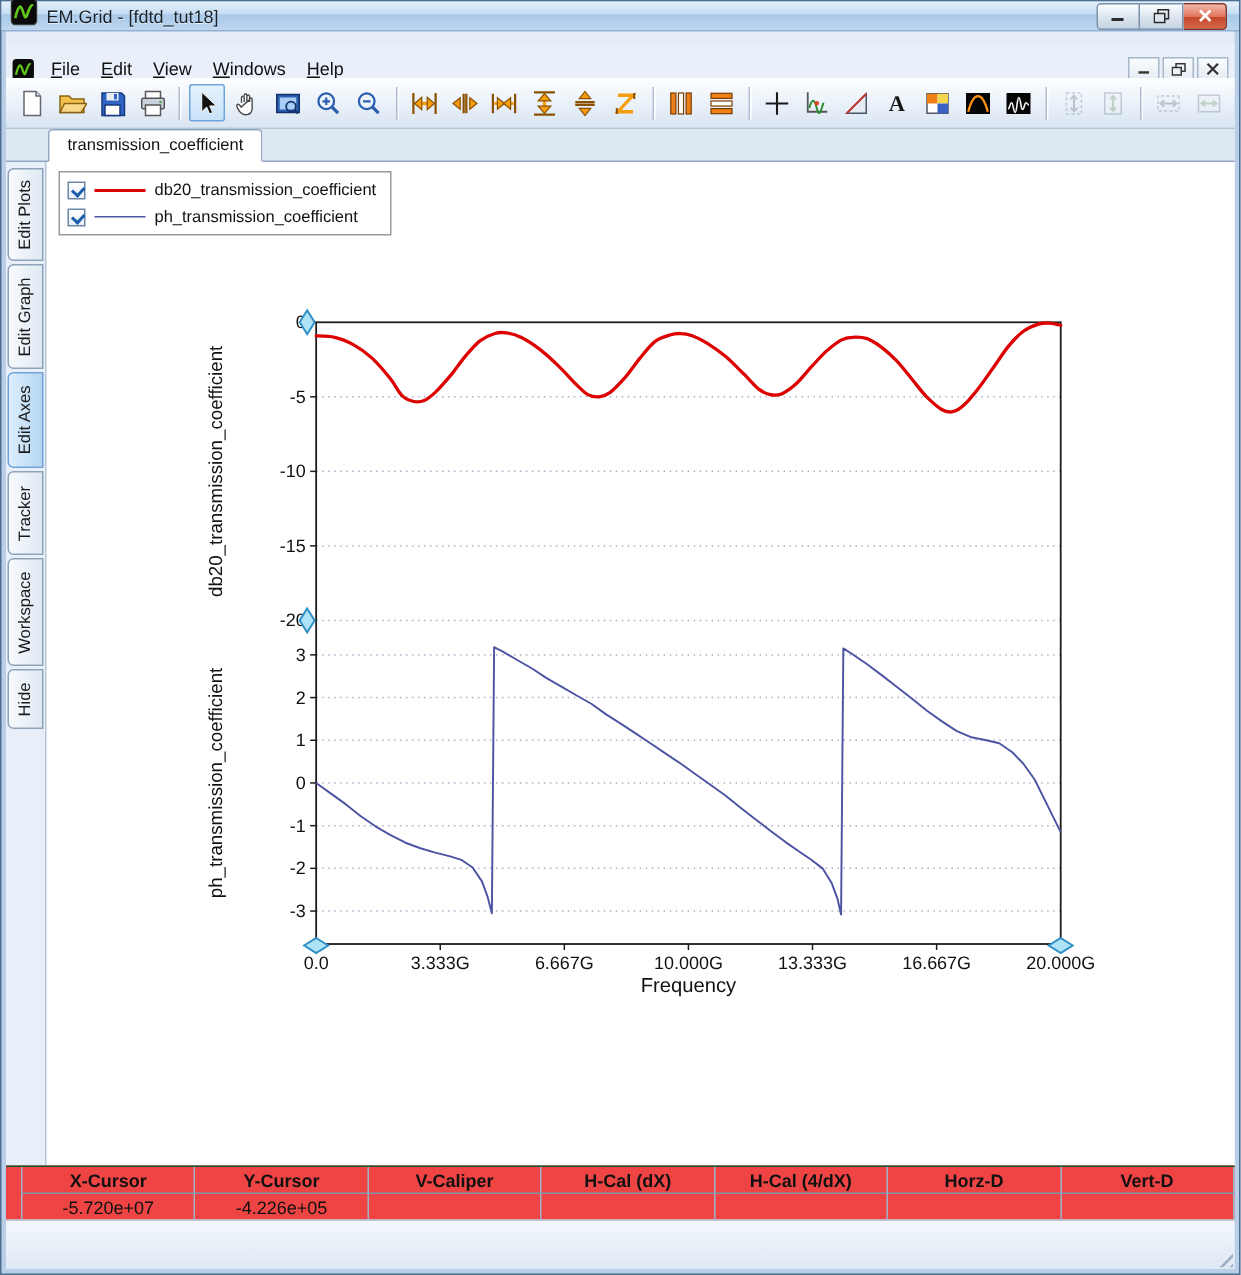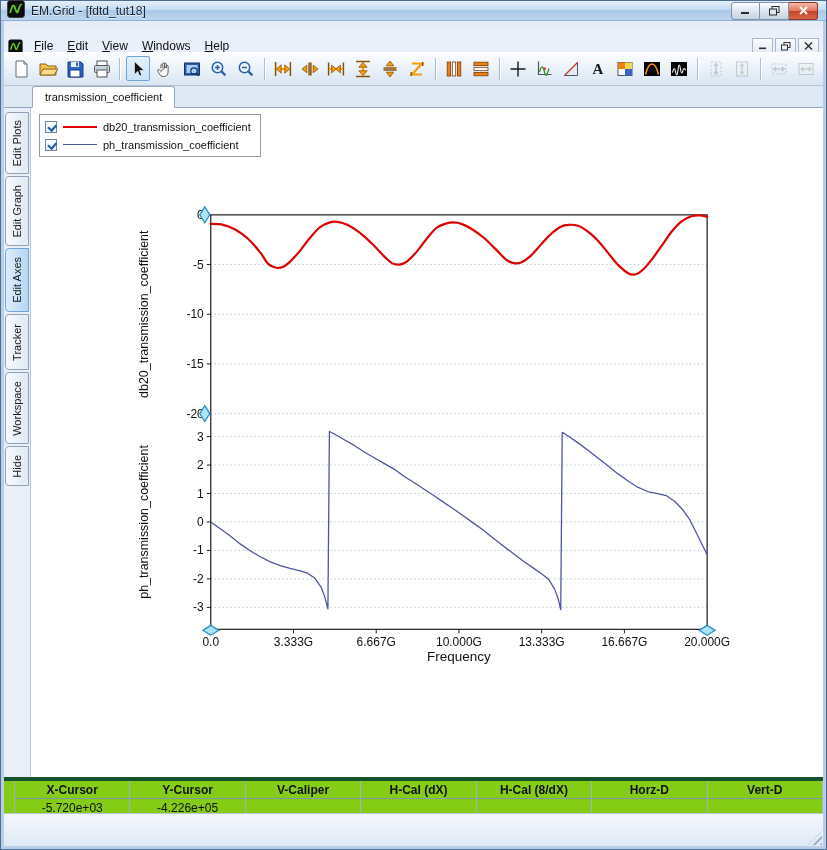--- a/index.html
+++ b/index.html
@@ -51,21 +51,21 @@
   
   .legend{position:absolute;left:8px;top:6px;background:#fff;border:1px solid #9a9a9a;padding:4px 9px 4px 5px;
     display:flex;flex-direction:column;gap:3px;}
   .lrow{display:flex;align-items:center;gap:6px;height:15px;}
   .cb{width:12px;height:12px;border:1px solid #6a87a8;background:linear-gradient(#fff,#e9eff5);position:relative;flex:none;}
   .cb::after{content:"";position:absolute;left:2px;top:2.5px;width:6px;height:3.5px;
     border-left:2px solid #1a5dab;border-bottom:2px solid #1a5dab;transform:rotate(-48deg);}
   .lline{width:34px;height:0;flex:none;}
   .llabel{font-size:11px;color:#111;white-space:nowrap;}
   
-  .readout{position:absolute;left:4px;right:4px;top:777px;height:36px;background:#84cc16;border-top:4px solid #14532d;
+  .readout{position:absolute;left:4px;right:4px;top:777px;height:36px;background:#ef4444;border-top:1px solid #14532d;
     padding-left:10px;}
   .rrow{display:flex;height:18px;}
   .rcell{flex:1;display:flex;align-items:center;justify-content:center;font-size:12px;color:#111;
     border-right:1px solid #9fb2c6;}
   .rcell:first-child{border-left:1px solid #9fb2c6;}
   .rhead .rcell{font-weight:bold;border-bottom:1px solid #8096ac;}
   
   .statusbar{position:absolute;left:4px;right:4px;top:813px;bottom:4px;border-top:1px solid #b6c6d8;
     background:linear-gradient(#f3f7fc,#dfe9f4);}
   .grip{position:absolute;right:1px;bottom:1px;width:14px;height:14px;
@@ -460,26 +460,26 @@
         </div>
     </div>
   </div>
 
   <div class="readout">
     <div class="rrow rhead" id="readout-head">
         <div class="rcell">X-Cursor</div>
         <div class="rcell">Y-Cursor</div>
         <div class="rcell">V-Caliper</div>
         <div class="rcell">H-Cal (dX)</div>
-        <div class="rcell">H-Cal (8/dX)</div>
+        <div class="rcell">H-Cal (4/dX)</div>
         <div class="rcell">Horz-D</div>
         <div class="rcell">Vert-D</div>
       </div>
     <div class="rrow" id="readout-vals">
-        <div class="rcell">-5.720e+03</div>
+        <div class="rcell">-5.720e+07</div>
         <div class="rcell">-4.226e+05</div>
         <div class="rcell"></div>
         <div class="rcell"></div>
         <div class="rcell"></div>
         <div class="rcell"></div>
         <div class="rcell"></div>
       </div>
   </div>
 
   <div class="statusbar">

